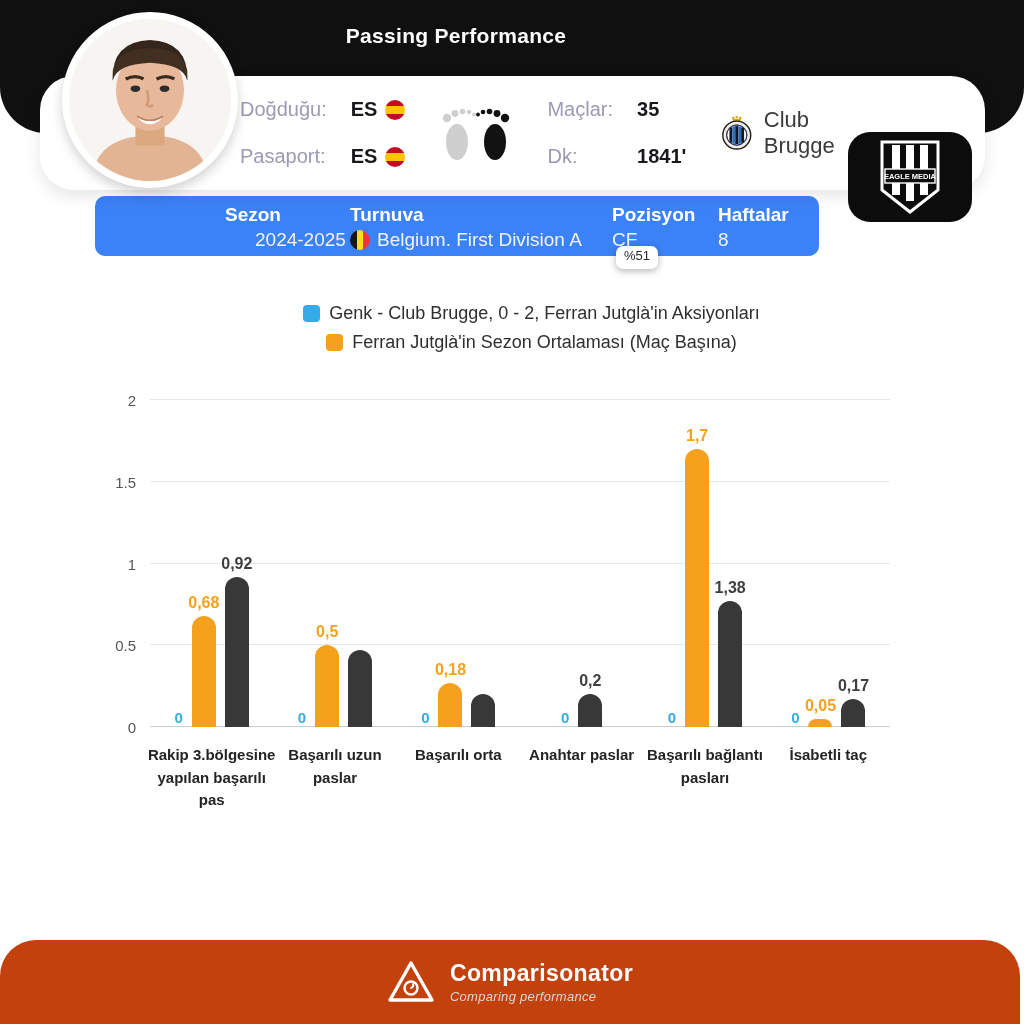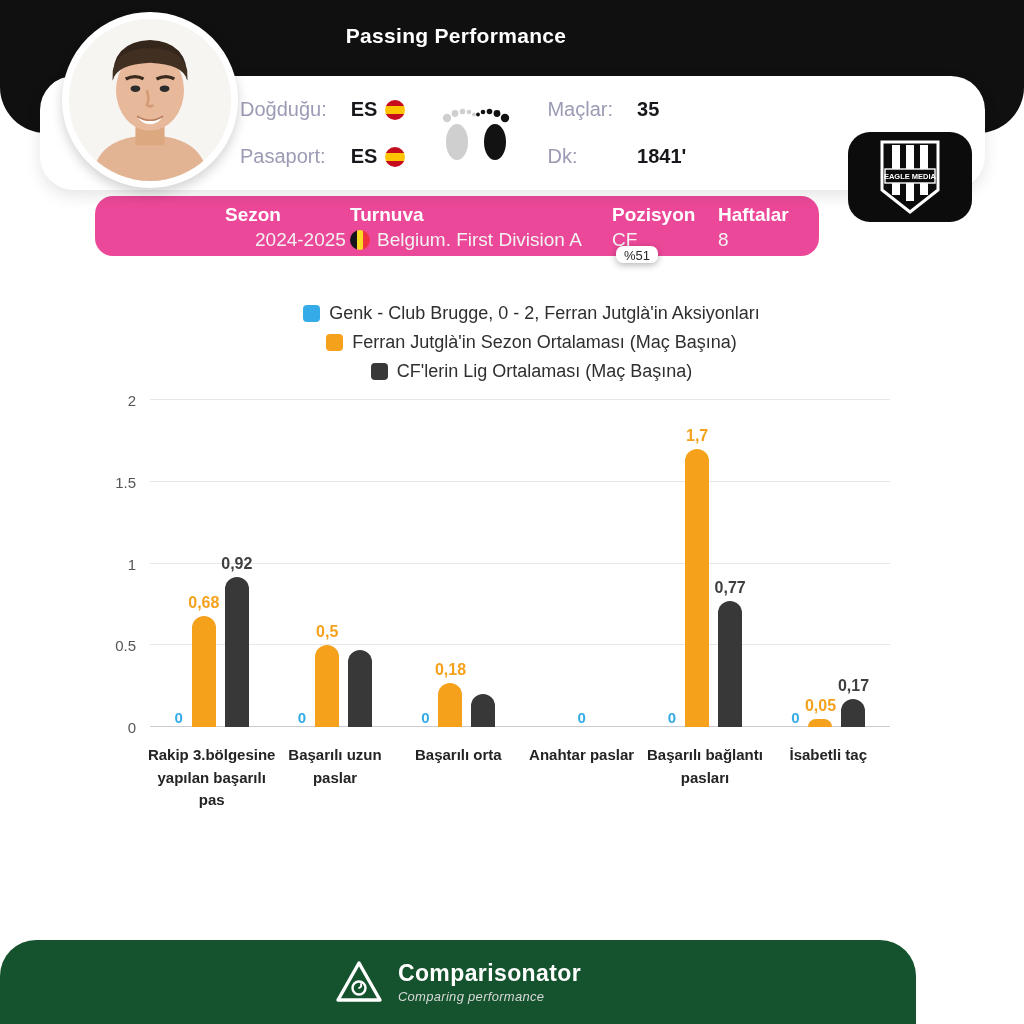--- a/index.html
+++ b/index.html
@@ -33,26 +33,26 @@
   .photo-circle { position:absolute; left:62px; top:12px; width:176px; height:176px;
     border-radius:50%; background:#f4f1ee; border:7px solid #ffffff;
     box-shadow:0 5px 12px rgba(0,0,0,.18); z-index:4; overflow:hidden; }
 
   
   .eagle-box { position:absolute; left:848px; top:88px; width:124px; height:90px;
     background:#0c0c0c; border-radius:22px; z-index:4; display:flex; align-items:center; justify-content:center;margin-top:44px; }
 
   
   .table-bar { position:absolute; left:95px; top:196px; width:724px; height:60px;
-    background:#ec4899; border-radius:18px; z-index:2; color:#fff; }
+    background:#3b82f6; border-radius:10px; z-index:2; color:#fff; }
   .tb-head { position:absolute; top:8px; font-size:19px; font-weight:bold; white-space:nowrap; }
   .tb-val  { position:absolute; top:33px; font-size:19px; color:#f2f2f2; white-space:nowrap;
     display:flex; align-items:center; gap:7px; }
   .pct-badge { position:absolute; left:616px; top:246px; background:#ffffff; color:#2a2a2a;
-    font-size:13px; padding:2px 8px 0; border-radius:7px; z-index:5;
+    font-size:13px; padding:2px 8px 6px; border-radius:7px; z-index:5;
     box-shadow:0 2px 7px rgba(0,0,0,.3); }
 
   
   .chart-legend { position:absolute; left:0; top:303px; width:1024px; z-index:2;
     display:flex; flex-direction:column; align-items:center; gap:8px;padding-left:39px; }
   .legend-row { display:flex; align-items:center; gap:9px; }
   .swatch { width:17px; height:17px; border-radius:4px; flex:0 0 auto; }
   .legend-text { font-size:18px; color:#2f2f2f; }
 
   
@@ -65,22 +65,22 @@
   .chart-col { flex:1 1 0; position:relative; height:100%; }
   .bars { position:absolute; inset:0; display:flex; align-items:flex-end; justify-content:center; gap:9px; }
   .zero-label { font-size:15px; font-weight:600; margin-bottom:1px; }
   .bar-wrap { display:flex; flex-direction:column; align-items:center; justify-content:flex-end; height:100%; width:24px; }
   .bar-value { font-size:16px; font-weight:600; margin-bottom:4px; white-space:nowrap; }
   .bar { width:24px; border-radius:12px 12px 0 0; }
   .cat-label { position:absolute; top:calc(100% + 17px); left:50%; transform:translateX(-50%);
     width:132px; text-align:center; font-size:15px; font-weight:bold; color:#242424; line-height:1.5; }
 
   
-  .footer { position:absolute; left:0; top:940px; width:916px; height:84px;
-    background:#14532d; border-radius:36px 36px 0 0; z-index:2;
+  .footer { position:absolute; left:0; top:940px; width:1020px; height:84px;
+    background:#c2410c; border-radius:36px 36px 0 0; z-index:2;
     display:flex; align-items:center; justify-content:center; gap:15px; }
   .brand-text { display:flex; flex-direction:column; }
   .brand-name { color:#ffffff; font-size:23px; font-weight:bold; letter-spacing:.4px; }
   .brand-tagline { color:#d9d9d9; font-size:13px; font-style:italic; margin-top:2px; letter-spacing:.3px; }
 </style>
 </head>
 <body>
 
 <div class="page">
 
@@ -124,20 +124,39 @@
         </g>
       </svg>
 
       <div class="pair-grid">
         <span class="info-label">Maçlar:</span>
         <span class="info-value">35</span>
         <span class="info-label">Dk:</span>
         <span class="info-value">1841'</span>
       </div>
 
+      <div class="club">
+        <svg width="48" height="52" viewBox="0 0 48 52">
+          <path d="M18 6 h12 l-1.5 5 h-9 Z" fill="#d7a417"></path>
+          <circle cx="19" cy="4.5" r="1.8" fill="#d7a417"></circle>
+            <circle cx="24" cy="3.5" r="1.8" fill="#d7a417"></circle>
+            <circle cx="29" cy="4.5" r="1.8" fill="#d7a417"></circle>
+          <circle cx="24" cy="29" r="20" fill="#f3efe2" stroke="#1b1b1b" stroke-width="2"></circle>
+          <circle cx="24" cy="29" r="14.5" fill="#ffffff" stroke="#24366b" stroke-width="1.4"></circle>
+          <g>
+            <rect x="13.5" y="18" width="4.2" height="22" fill="#101624"></rect>
+            <rect x="17.7" y="16.5" width="4.2" height="25" fill="#2d6fb5"></rect>
+            <rect x="21.9" y="16" width="4.2" height="26" fill="#101624"></rect>
+            <rect x="26.1" y="16.5" width="4.2" height="25" fill="#2d6fb5"></rect>
+            <rect x="30.3" y="18" width="4.2" height="22" fill="#101624"></rect>
+          </g>
+          <circle cx="24" cy="29" r="14.5" fill="none" stroke="#24366b" stroke-width="1.4"></circle>
+        </svg>
+        <span class="club-name">Club Brugge</span>
+      </div>
     </div>
   </div>
 
   <div class="photo-circle">
     <svg width="162" height="162" viewBox="0 0 100 100">
       <rect width="100" height="100" fill="#f7f5f2"></rect>
       <path d="M14 100 Q16 72 50 72 Q84 72 86 100 Z" fill="#e3b493"></path>
       <rect x="41" y="58" width="18" height="20" fill="#dca87f"></rect>
       <ellipse cx="50" cy="44" rx="21" ry="25" fill="#e8b89a"></ellipse>
       <path d="M27 38 Q26 14 50 13 Q74 14 73 38 Q70 24 50 23 Q30 24 27 38 Z" fill="#35261c"></path>
@@ -191,24 +210,20 @@
 
   <div class="chart-legend">
       <div class="legend-row">
         <span class="swatch" style="background: rgb(53, 172, 232);"></span>
         <span class="legend-text">Genk - Club Brugge, 0 - 2, Ferran Jutglà'in Aksiyonları</span>
       </div>
       <div class="legend-row">
         <span class="swatch" style="background: rgb(245, 161, 28);"></span>
         <span class="legend-text">Ferran Jutglà'in Sezon Ortalaması (Maç Başına)</span>
       </div>
-      <div class="legend-row">
-        <span class="swatch" style="background: rgb(56, 56, 56);"></span>
-        <span class="legend-text">CF'lerin Lig Ortalaması (Maç Başına)</span>
-      </div>
     </div>
 
   <div class="plot-area">
       <div class="gridline base" style="bottom: 0%;"></div>
       <span class="ytick" style="bottom: 0%;">0</span>
       <div class="gridline" style="bottom: 25%;"></div>
       <span class="ytick" style="bottom: 25%;">0.5</span>
       <div class="gridline" style="bottom: 50%;"></div>
       <span class="ytick" style="bottom: 50%;">1</span>
       <div class="gridline" style="bottom: 75%;"></div>
@@ -254,32 +269,36 @@
             <div class="bar-wrap">
               <span class="bar-value" style="color: rgb(63, 63, 63); visibility: hidden;"></span>
               <div class="bar" style="height: 10%; background: rgb(56, 56, 56);"></div>
             </div>
           </div>
           <div class="cat-label">Başarılı orta</div>
         </div>
         <div class="chart-col">
           <div class="bars">
             <span class="zero-label" style="color: rgb(53, 172, 232);">0</span>
+            <div class="bar-wrap">
+              <span class="bar-value" style="color: rgb(63, 63, 63);">0,2</span>
+              <div class="bar" style="height: 10%; background: rgb(56, 56, 56);"></div>
+            </div>
           </div>
           <div class="cat-label">Anahtar paslar</div>
         </div>
         <div class="chart-col">
           <div class="bars">
             <span class="zero-label" style="color: rgb(53, 172, 232);">0</span>
             <div class="bar-wrap">
               <span class="bar-value" style="color: rgb(245, 161, 28);">1,7</span>
               <div class="bar" style="height: 85%; background: rgb(245, 161, 28);"></div>
             </div>
             <div class="bar-wrap">
-              <span class="bar-value" style="color: rgb(63, 63, 63);">0,77</span>
+              <span class="bar-value" style="color: rgb(63, 63, 63);">1,38</span>
               <div class="bar" style="height: 38.5%; background: rgb(56, 56, 56);"></div>
             </div>
           </div>
           <div class="cat-label">Başarılı bağlantı pasları</div>
         </div>
         <div class="chart-col">
           <div class="bars">
             <span class="zero-label" style="color: rgb(53, 172, 232);">0</span>
             <div class="bar-wrap">
               <span class="bar-value" style="color: rgb(245, 161, 28);">0,05</span>

